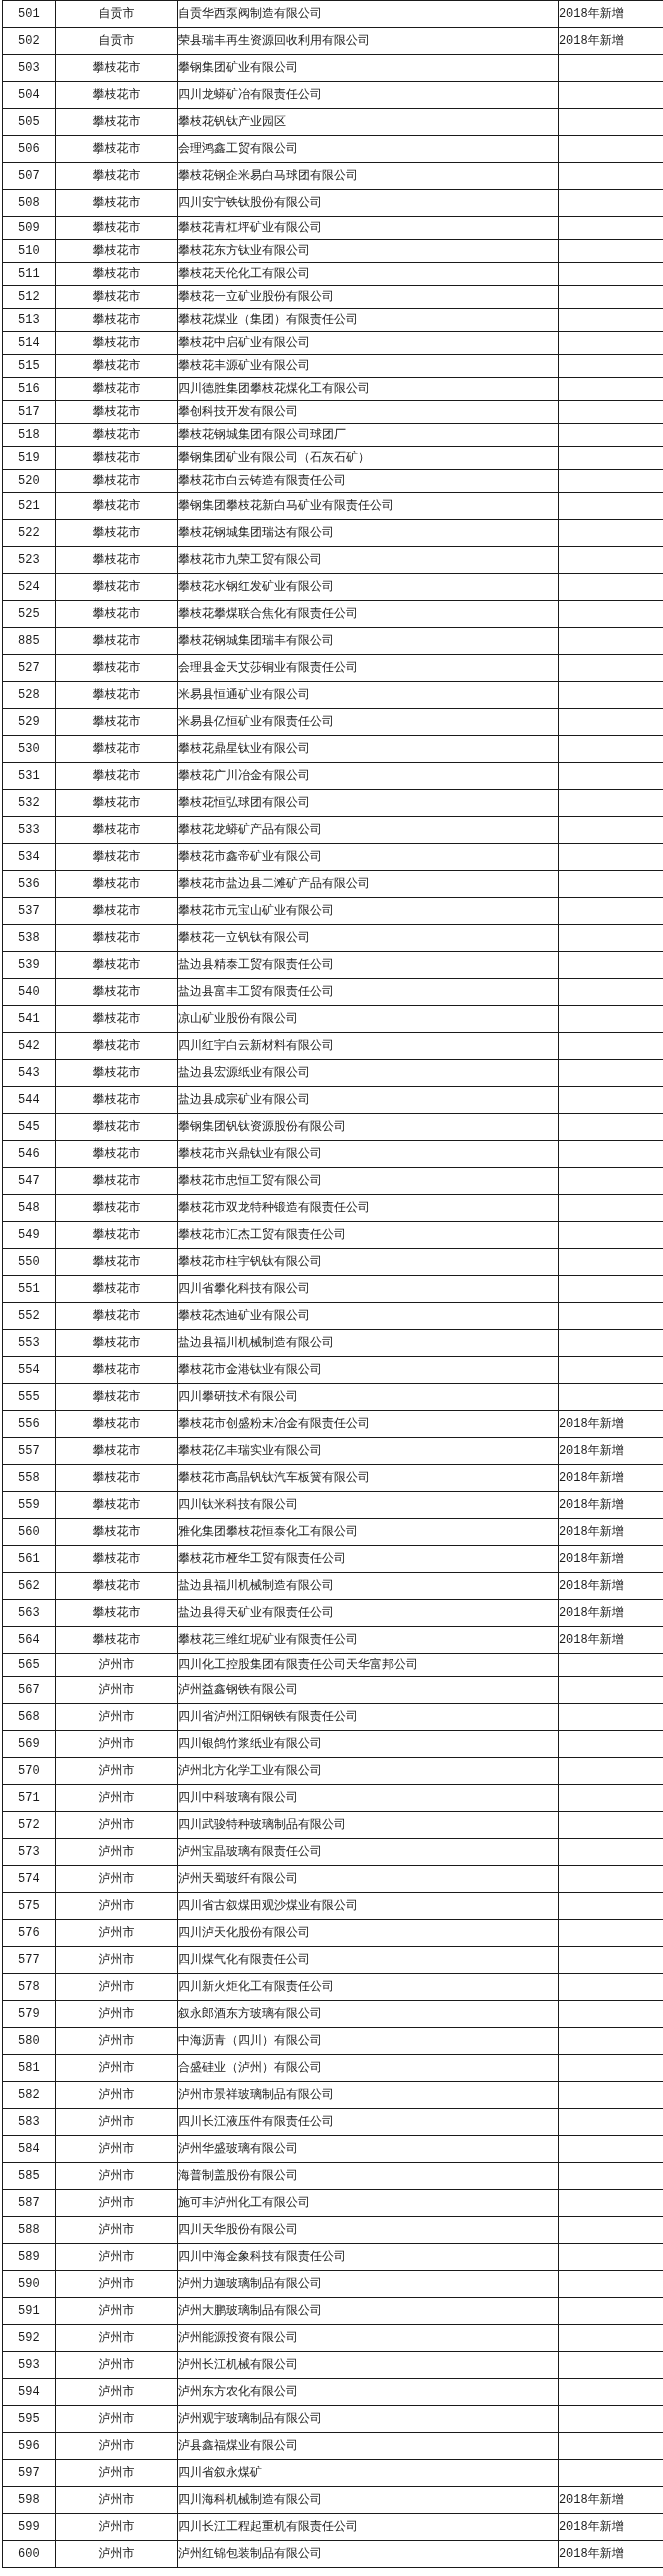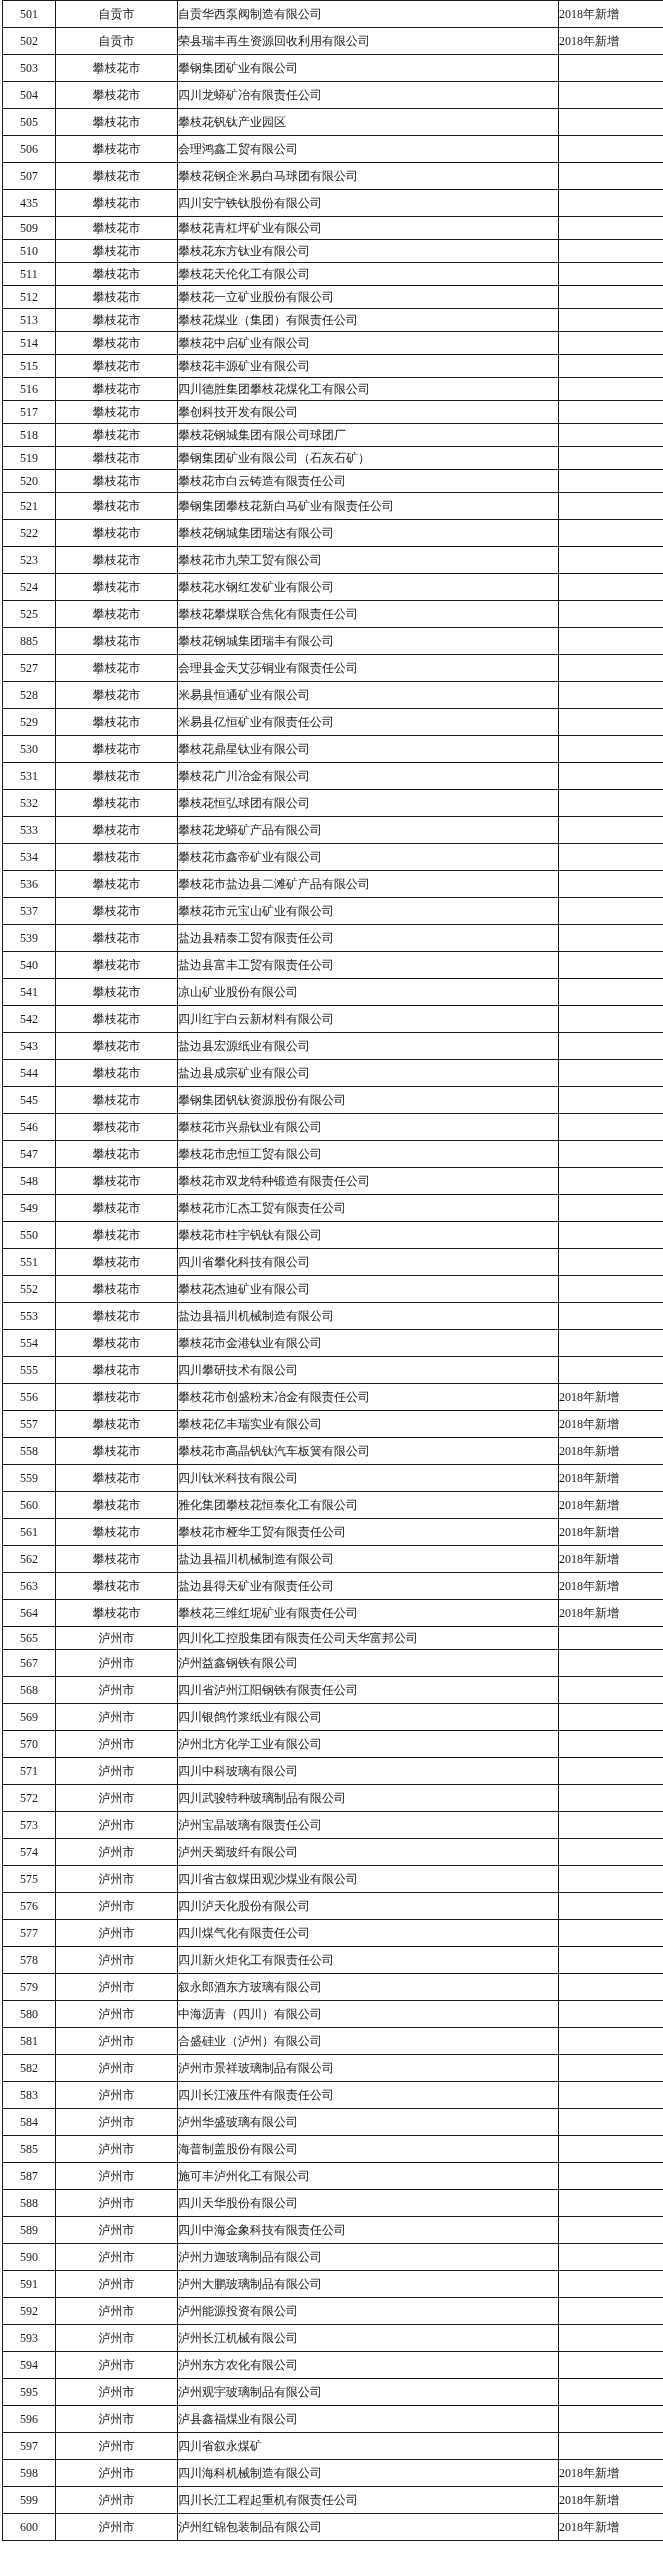--- a/index.html
+++ b/index.html
@@ -1,21 +1,21 @@
 <!DOCTYPE html>
 <html><head>
 <meta charset="utf-8">
 <style>
   html,body{margin:0;padding:0;background:#ffffff;}
   .sheet{
     position:relative;
     width:664px;height:2576px;
     background:#ffffff;
     overflow:hidden;
-    font-family:Liberation Serif, serif;
+    font-family:Liberation Mono, monospace;
     color:#1a1a1a;
   }
   table.companies{
     border-collapse:collapse;
     table-layout:fixed;
     width:662px;
     margin-left:1.9px;
   }
   table.companies td{
     border:1px solid #1a1a1a;
@@ -86,21 +86,21 @@
           <td class="c-company">会理鸿鑫工贸有限公司</td>
           <td class="c-remark"></td>
         </tr>
         <tr class="tall">
           <td class="c-no">507</td>
           <td class="c-city">攀枝花市</td>
           <td class="c-company">攀枝花钢企米易白马球团有限公司</td>
           <td class="c-remark"></td>
         </tr>
         <tr class="tall">
-          <td class="c-no">435</td>
+          <td class="c-no">508</td>
           <td class="c-city">攀枝花市</td>
           <td class="c-company">四川安宁铁钛股份有限公司</td>
           <td class="c-remark"></td>
         </tr>
         <tr class="short">
           <td class="c-no">509</td>
           <td class="c-city">攀枝花市</td>
           <td class="c-company">攀枝花青杠坪矿业有限公司</td>
           <td class="c-remark"></td>
         </tr>
@@ -257,20 +257,26 @@
         <tr class="tall">
           <td class="c-no">536</td>
           <td class="c-city">攀枝花市</td>
           <td class="c-company">攀枝花市盐边县二滩矿产品有限公司</td>
           <td class="c-remark"></td>
         </tr>
         <tr class="tall">
           <td class="c-no">537</td>
           <td class="c-city">攀枝花市</td>
           <td class="c-company">攀枝花市元宝山矿业有限公司</td>
+          <td class="c-remark"></td>
+        </tr>
+        <tr class="tall">
+          <td class="c-no">538</td>
+          <td class="c-city">攀枝花市</td>
+          <td class="c-company">攀枝花一立钒钛有限公司</td>
           <td class="c-remark"></td>
         </tr>
         <tr class="tall">
           <td class="c-no">539</td>
           <td class="c-city">攀枝花市</td>
           <td class="c-company">盐边县精泰工贸有限责任公司</td>
           <td class="c-remark"></td>
         </tr>
         <tr class="tall">
           <td class="c-no">540</td>

